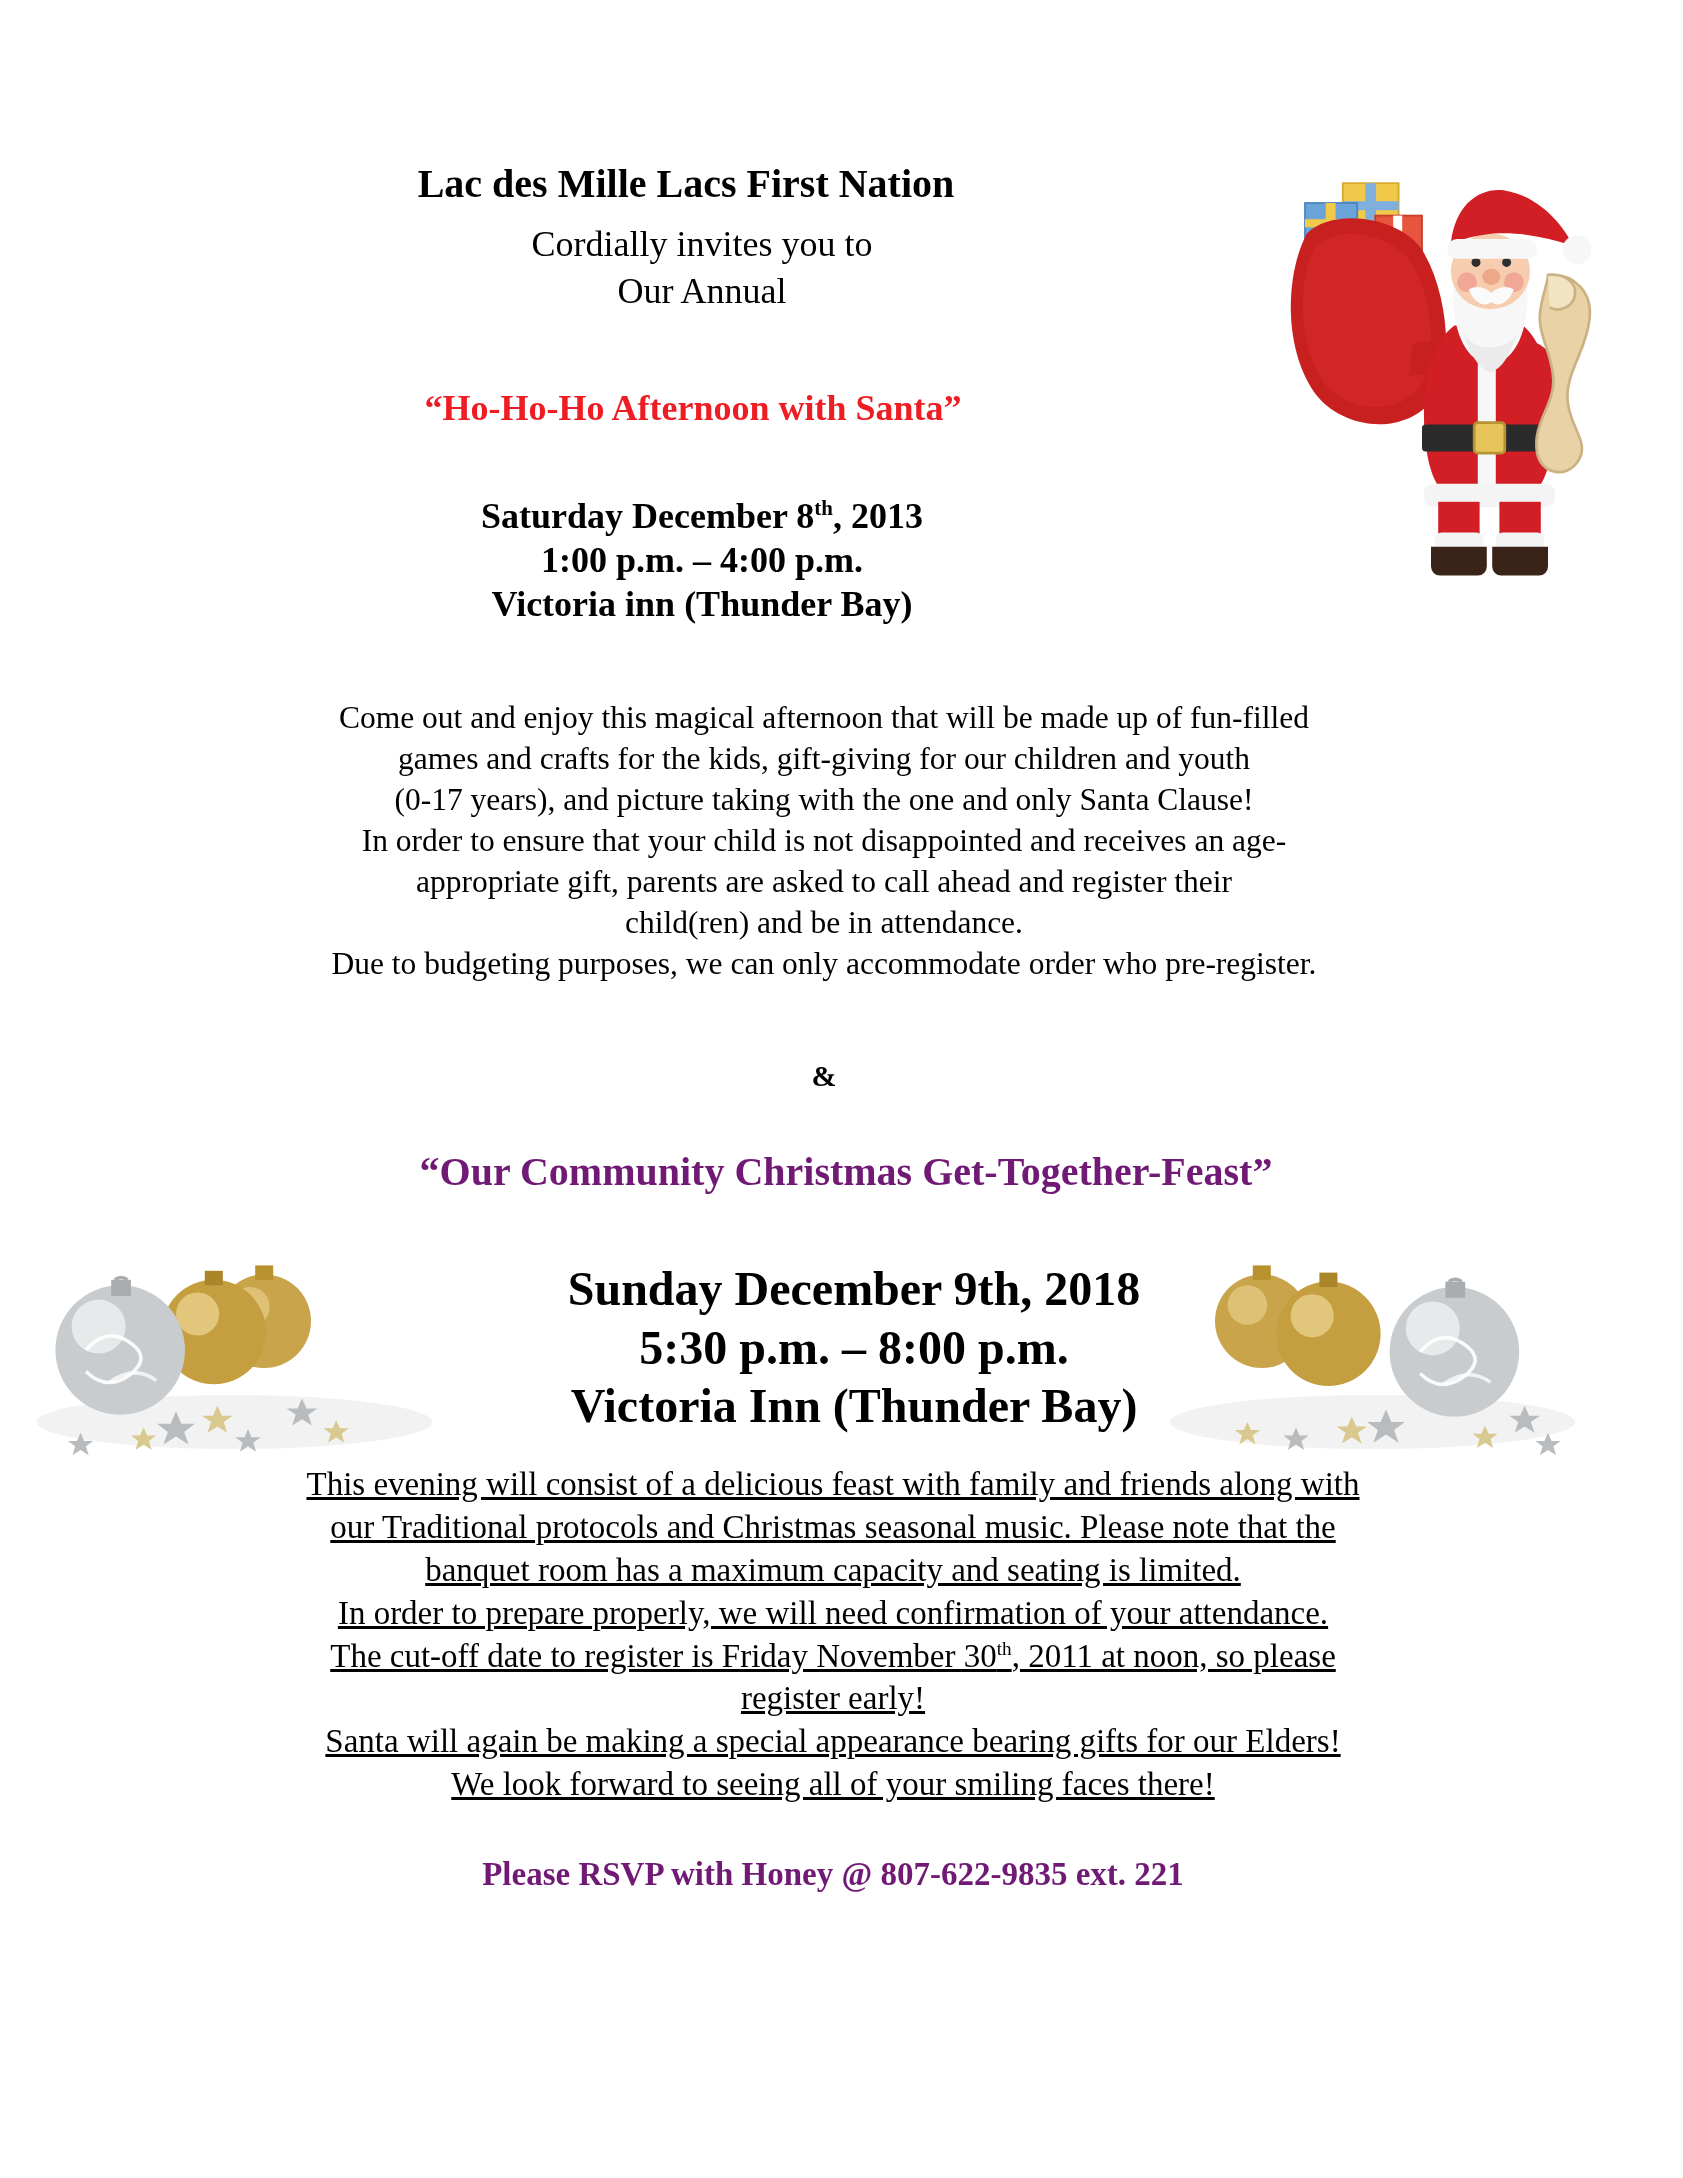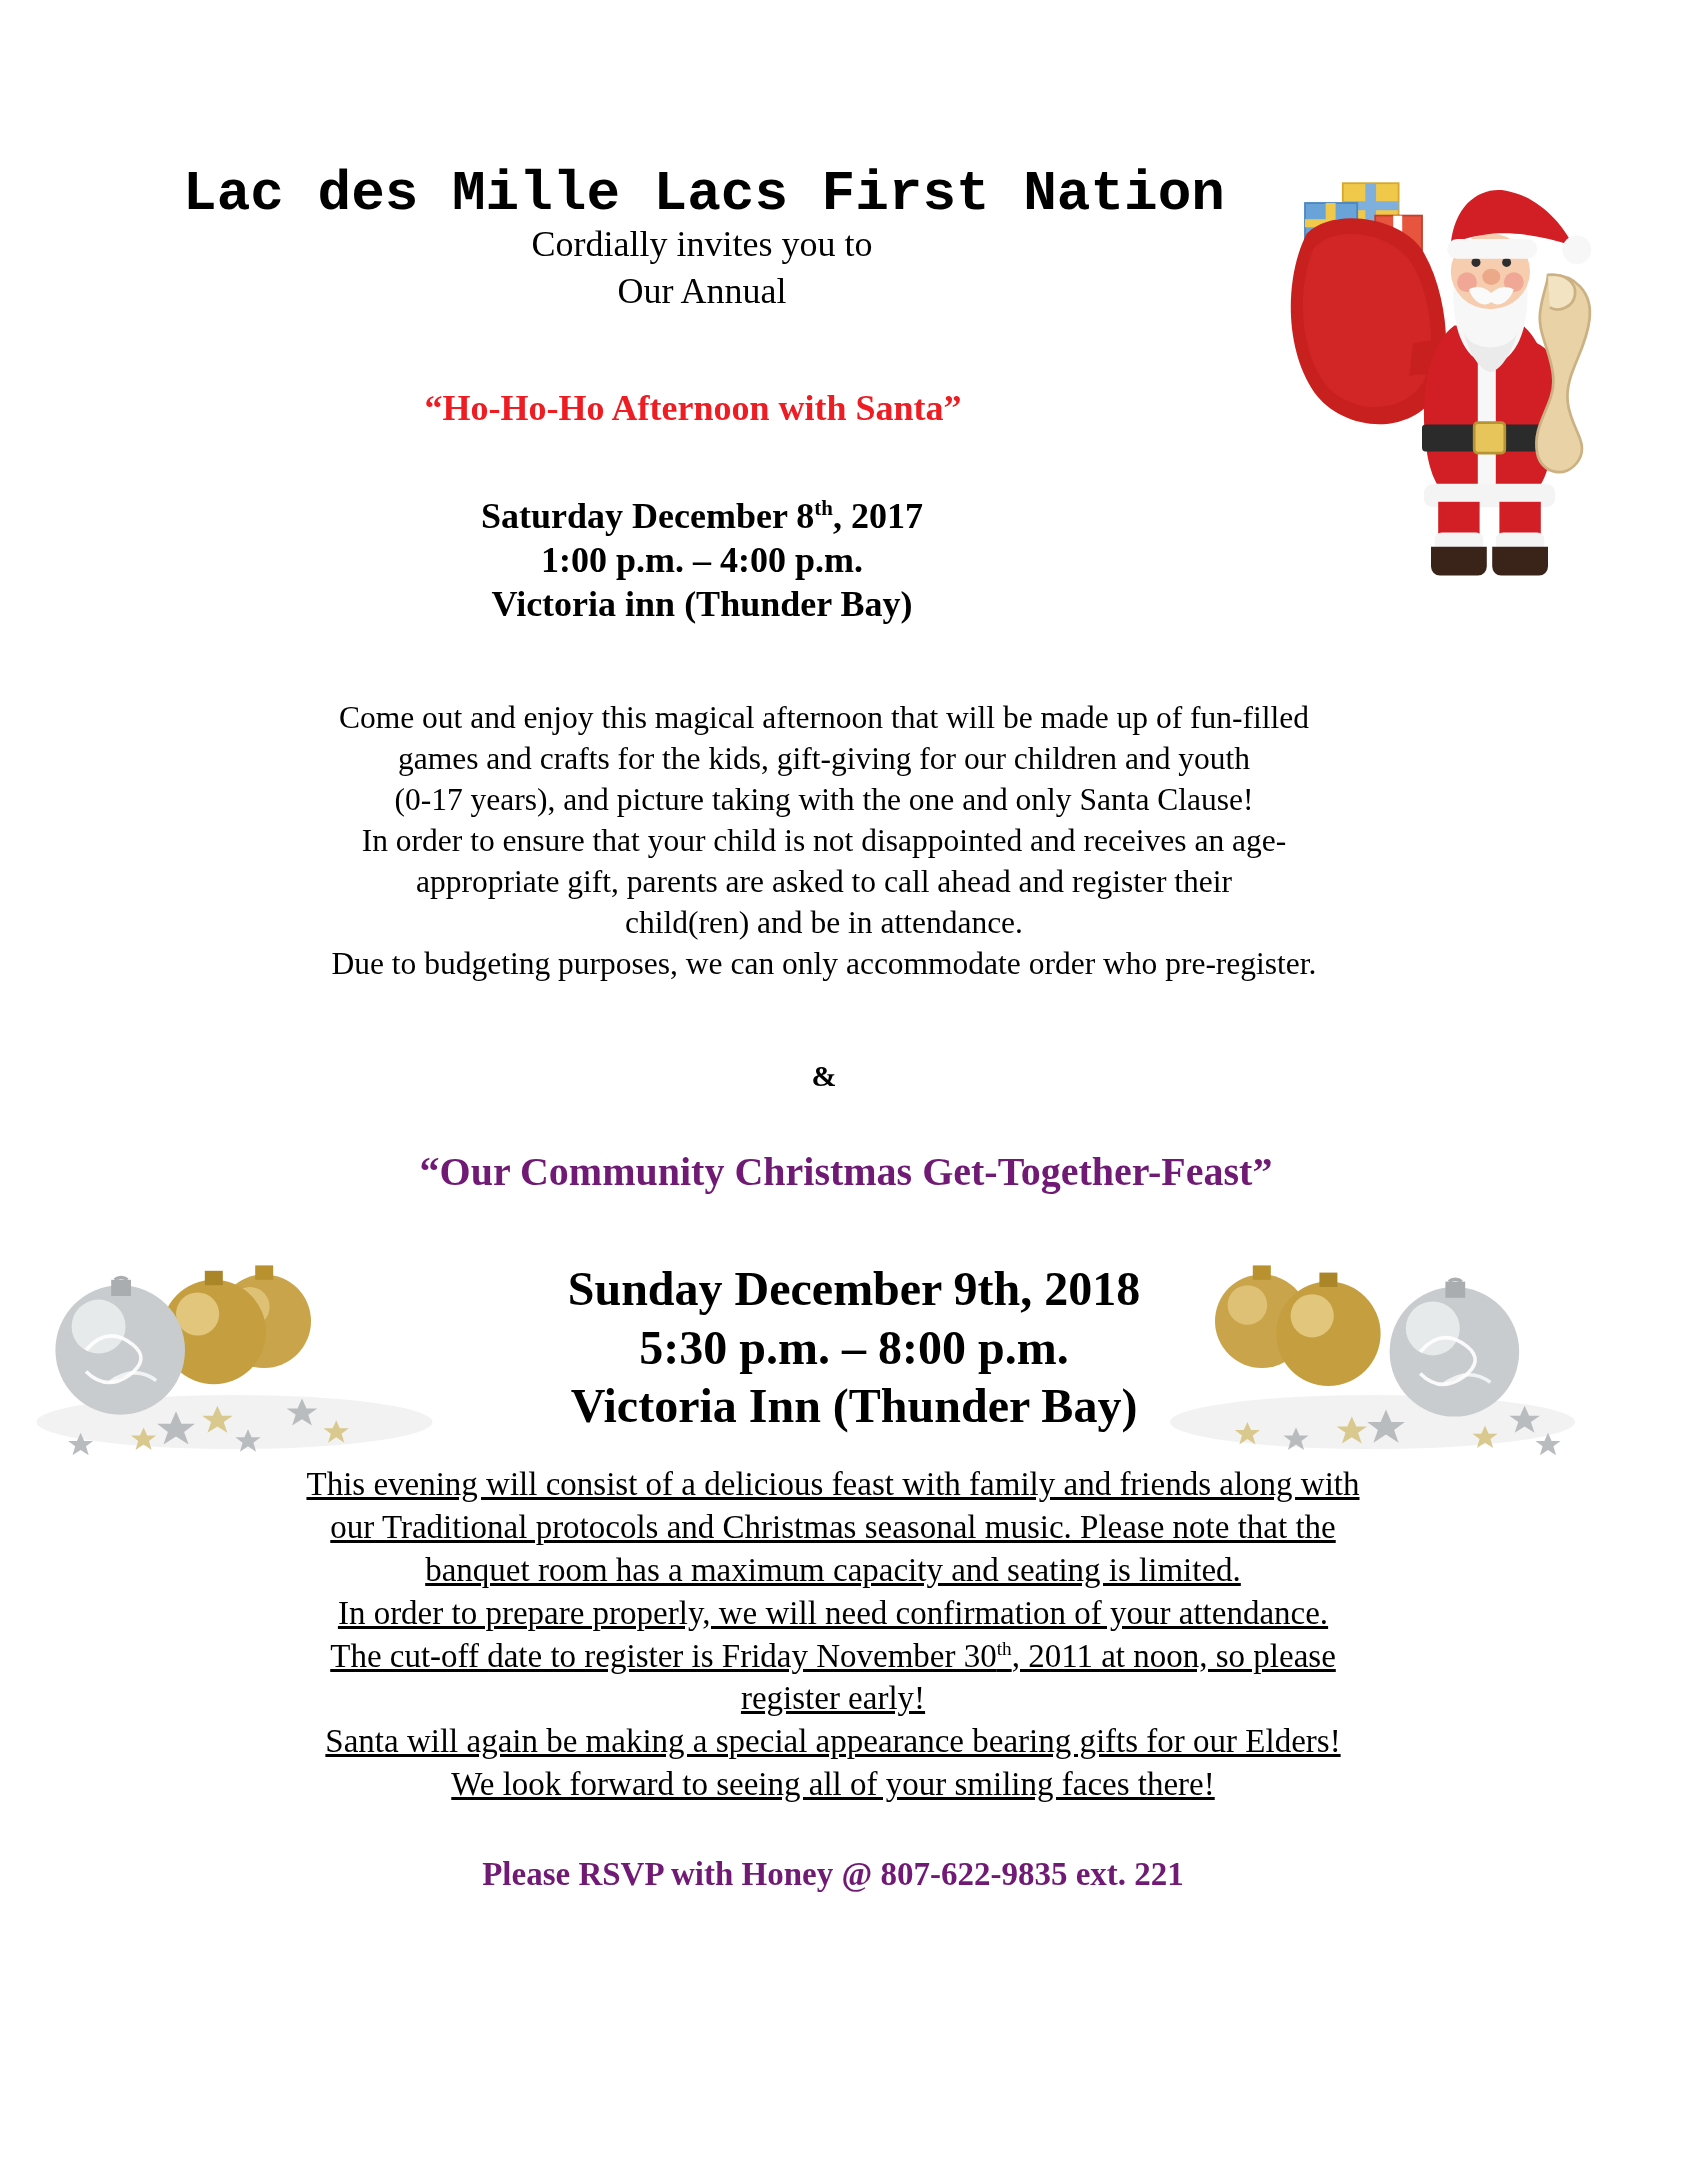--- a/index.html
+++ b/index.html
@@ -50,27 +50,26 @@
   }
 
   
   .block {
     position: absolute;
     text-align: center;
     line-height: 1.22;
   }
 
   .t-title {
-    left: 119px;
+    left: 101px;
     top: 160px;
     width: 1170px;
-    font-size: 56px;
+    font-size: 40px;
     font-weight: bold;
     letter-spacing: 0px;
-    font-family: Liberation Mono, monospace;
   }
   .t-sub1 {
     left: 117px;
     top: 223px;
     width: 1170px;
     font-size: 36px;
   }
   .t-sub2 {
     left: 117px;
     top: 270px;
@@ -286,21 +285,21 @@
   </div>
 
   <div class="block t-title">Lac des Mille Lacs First Nation</div>
   <div class="block t-sub1">Cordially invites you to</div>
   <div class="block t-sub2">Our Annual</div>
 
   <div class="block t-santaline">“Ho-Ho-Ho Afternoon with Santa”</div>
 
   <div class="block t-when1">
     <div>
-      <span>Saturday December 8</span><sup>th</sup><span>, 2017</span>
+      <span>Saturday December 8</span><sup>th</sup><span>, 2013</span>
     </div>
     <div>1:00 p.m. – 4:00 p.m.</div>
     <div>Victoria inn (Thunder Bay)</div>
   </div>
 
   <div class="block t-body1">
     <div>Come out and enjoy this magical afternoon that will be made up of fun-filled</div>
     <div>games and crafts for the kids, gift-giving for our children and youth</div>
     <div>(0-17 years), and picture taking with the one and only Santa Clause!</div>
     <div>In order to ensure that your child is not disappointed and receives an age-</div>

